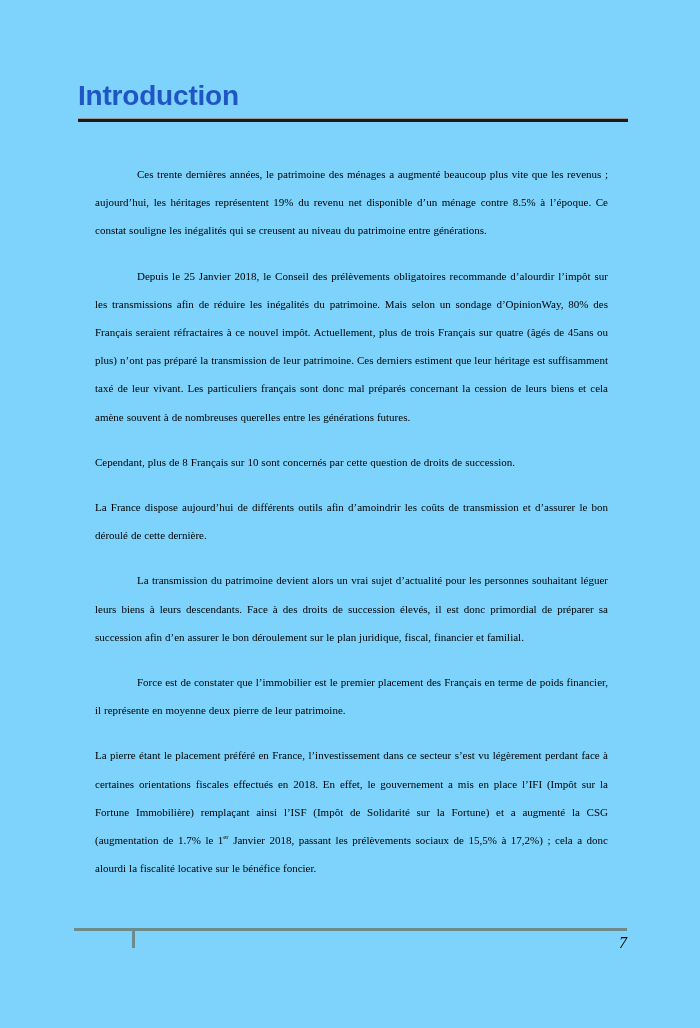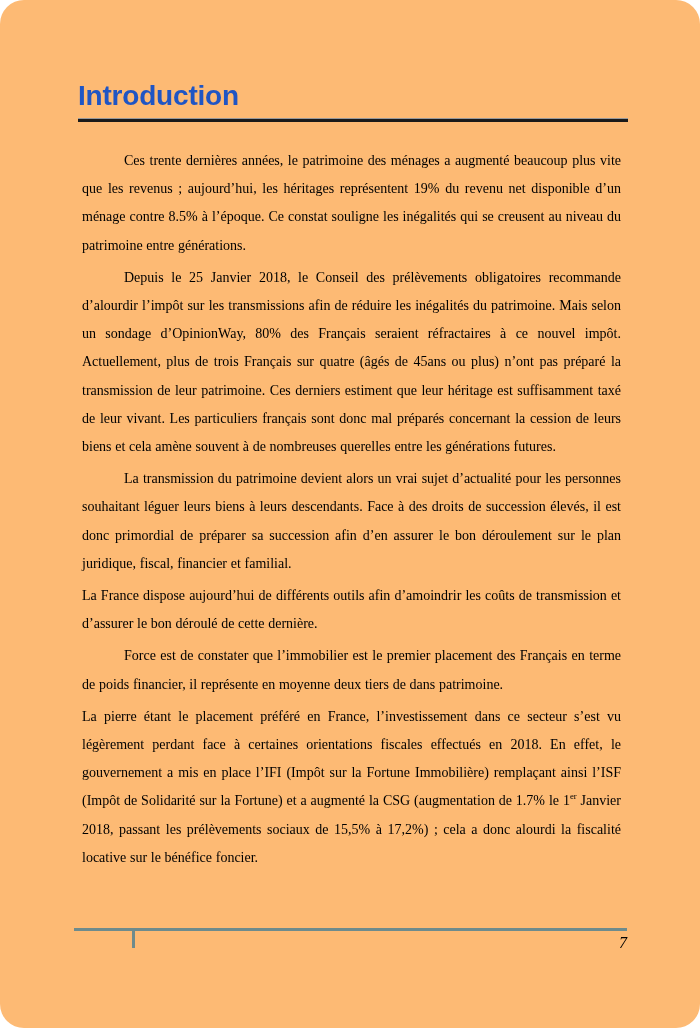--- a/index.html
+++ b/index.html
@@ -12,22 +12,21 @@
     height: 1028px;
     position: relative;
     font-family: "Liberation Serif", "DejaVu Serif", serif;
     color: #000000;
     overflow: hidden;
   }
 
   .page {
     position: absolute;
     inset: 0;
-    background: #fdba74;
-    border-radius: 24px;
+    background: #7dd3fc;
   }
 
   
   .heading-block {
     position: absolute;
     left: 78px;
     top: 80px;
     width: 550px;
   }
   .heading-title {
@@ -49,24 +48,24 @@
   }
 
   
   .body-block {
     position: absolute;
     left: 78px;
     top: 143px;
     width: 547px;
   }
   .para {
-    margin: 4px;
+    margin: 17px;
     text-align: justify;
     text-justify: inter-word;
-    font-size: 14px;
+    font-size: 11px;
     line-height: 28.2px;
     word-spacing: 0.2px;
   }
   .para.indent {
     text-indent: 42px;
   }
   .para.noindent {
     text-indent: 0;
   }
   sup {
@@ -116,27 +115,28 @@
     <h1 class="heading-title">Introduction</h1>
     <div class="heading-rule"></div>
   </div>
 
   <div class="body-block">
 
     <p class="para indent">Ces trente dernières années, le patrimoine des ménages a augmenté beaucoup plus vite que les revenus ; aujourd’hui, les héritages représentent 19% du revenu net disponible d’un ménage contre 8.5% à l’époque. Ce constat souligne les inégalités qui se creusent au niveau du patrimoine entre générations.</p>
 
     <p class="para indent">Depuis le 25 Janvier 2018, le Conseil des prélèvements obligatoires recommande d’alourdir l’impôt sur les transmissions afin de réduire les inégalités du patrimoine. Mais selon un sondage d’OpinionWay, 80% des Français seraient réfractaires à ce nouvel impôt. Actuellement, plus de trois Français sur quatre (âgés de 45ans ou plus) n’ont pas préparé la transmission de leur patrimoine. Ces derniers estiment que leur héritage est suffisamment taxé de leur vivant. Les particuliers français sont donc mal préparés concernant la cession de leurs biens et cela amène souvent à de nombreuses querelles entre les générations futures.</p>
 
+    <p class="para noindent">Cependant, plus de 8 Français sur 10 sont concernés par cette question de droits de succession.</p>
+
+    <p class="para noindent">La France dispose aujourd’hui de différents outils afin d’amoindrir les coûts de transmission et d’assurer le bon déroulé de cette dernière.</p>
 
     <p class="para indent">La transmission du patrimoine devient alors un vrai sujet d’actualité pour les personnes souhaitant léguer leurs biens à leurs descendants. Face à des droits de succession élevés, il est donc primordial de préparer sa succession afin d’en assurer le bon déroulement sur le plan juridique, fiscal, financier et familial.</p>
 
-    <p class="para noindent">La France dispose aujourd’hui de différents outils afin d’amoindrir les coûts de transmission et d’assurer le bon déroulé de cette dernière.</p>
 
-
-    <p class="para indent">Force est de constater que l’immobilier est le premier placement des Français en terme de poids financier, il représente en moyenne deux tiers de dans patrimoine.</p>
+    <p class="para indent">Force est de constater que l’immobilier est le premier placement des Français en terme de poids financier, il représente en moyenne deux pierre de leur patrimoine.</p>
 
 
     <p class="para noindent"><span>La pierre étant le placement préféré en France, l’investissement dans ce secteur s’est vu légèrement perdant face à certaines orientations fiscales effectués en 2018. En effet, le gouvernement a mis en place l’IFI (Impôt sur la Fortune Immobilière) remplaçant ainsi l’ISF (Impôt de Solidarité sur la Fortune) et a augmenté la CSG (augmentation de 1.7% le 1</span><sup>er</sup><span> Janvier 2018, passant les prélèvements sociaux de 15,5% à 17,2%) ; cela a donc alourdi la fiscalité locative sur le bénéfice foncier.</span></p>
 
   </div>
 
   <div class="footer">
     <div class="footer-rule">
       <div class="footer-tick"></div>
     </div>

